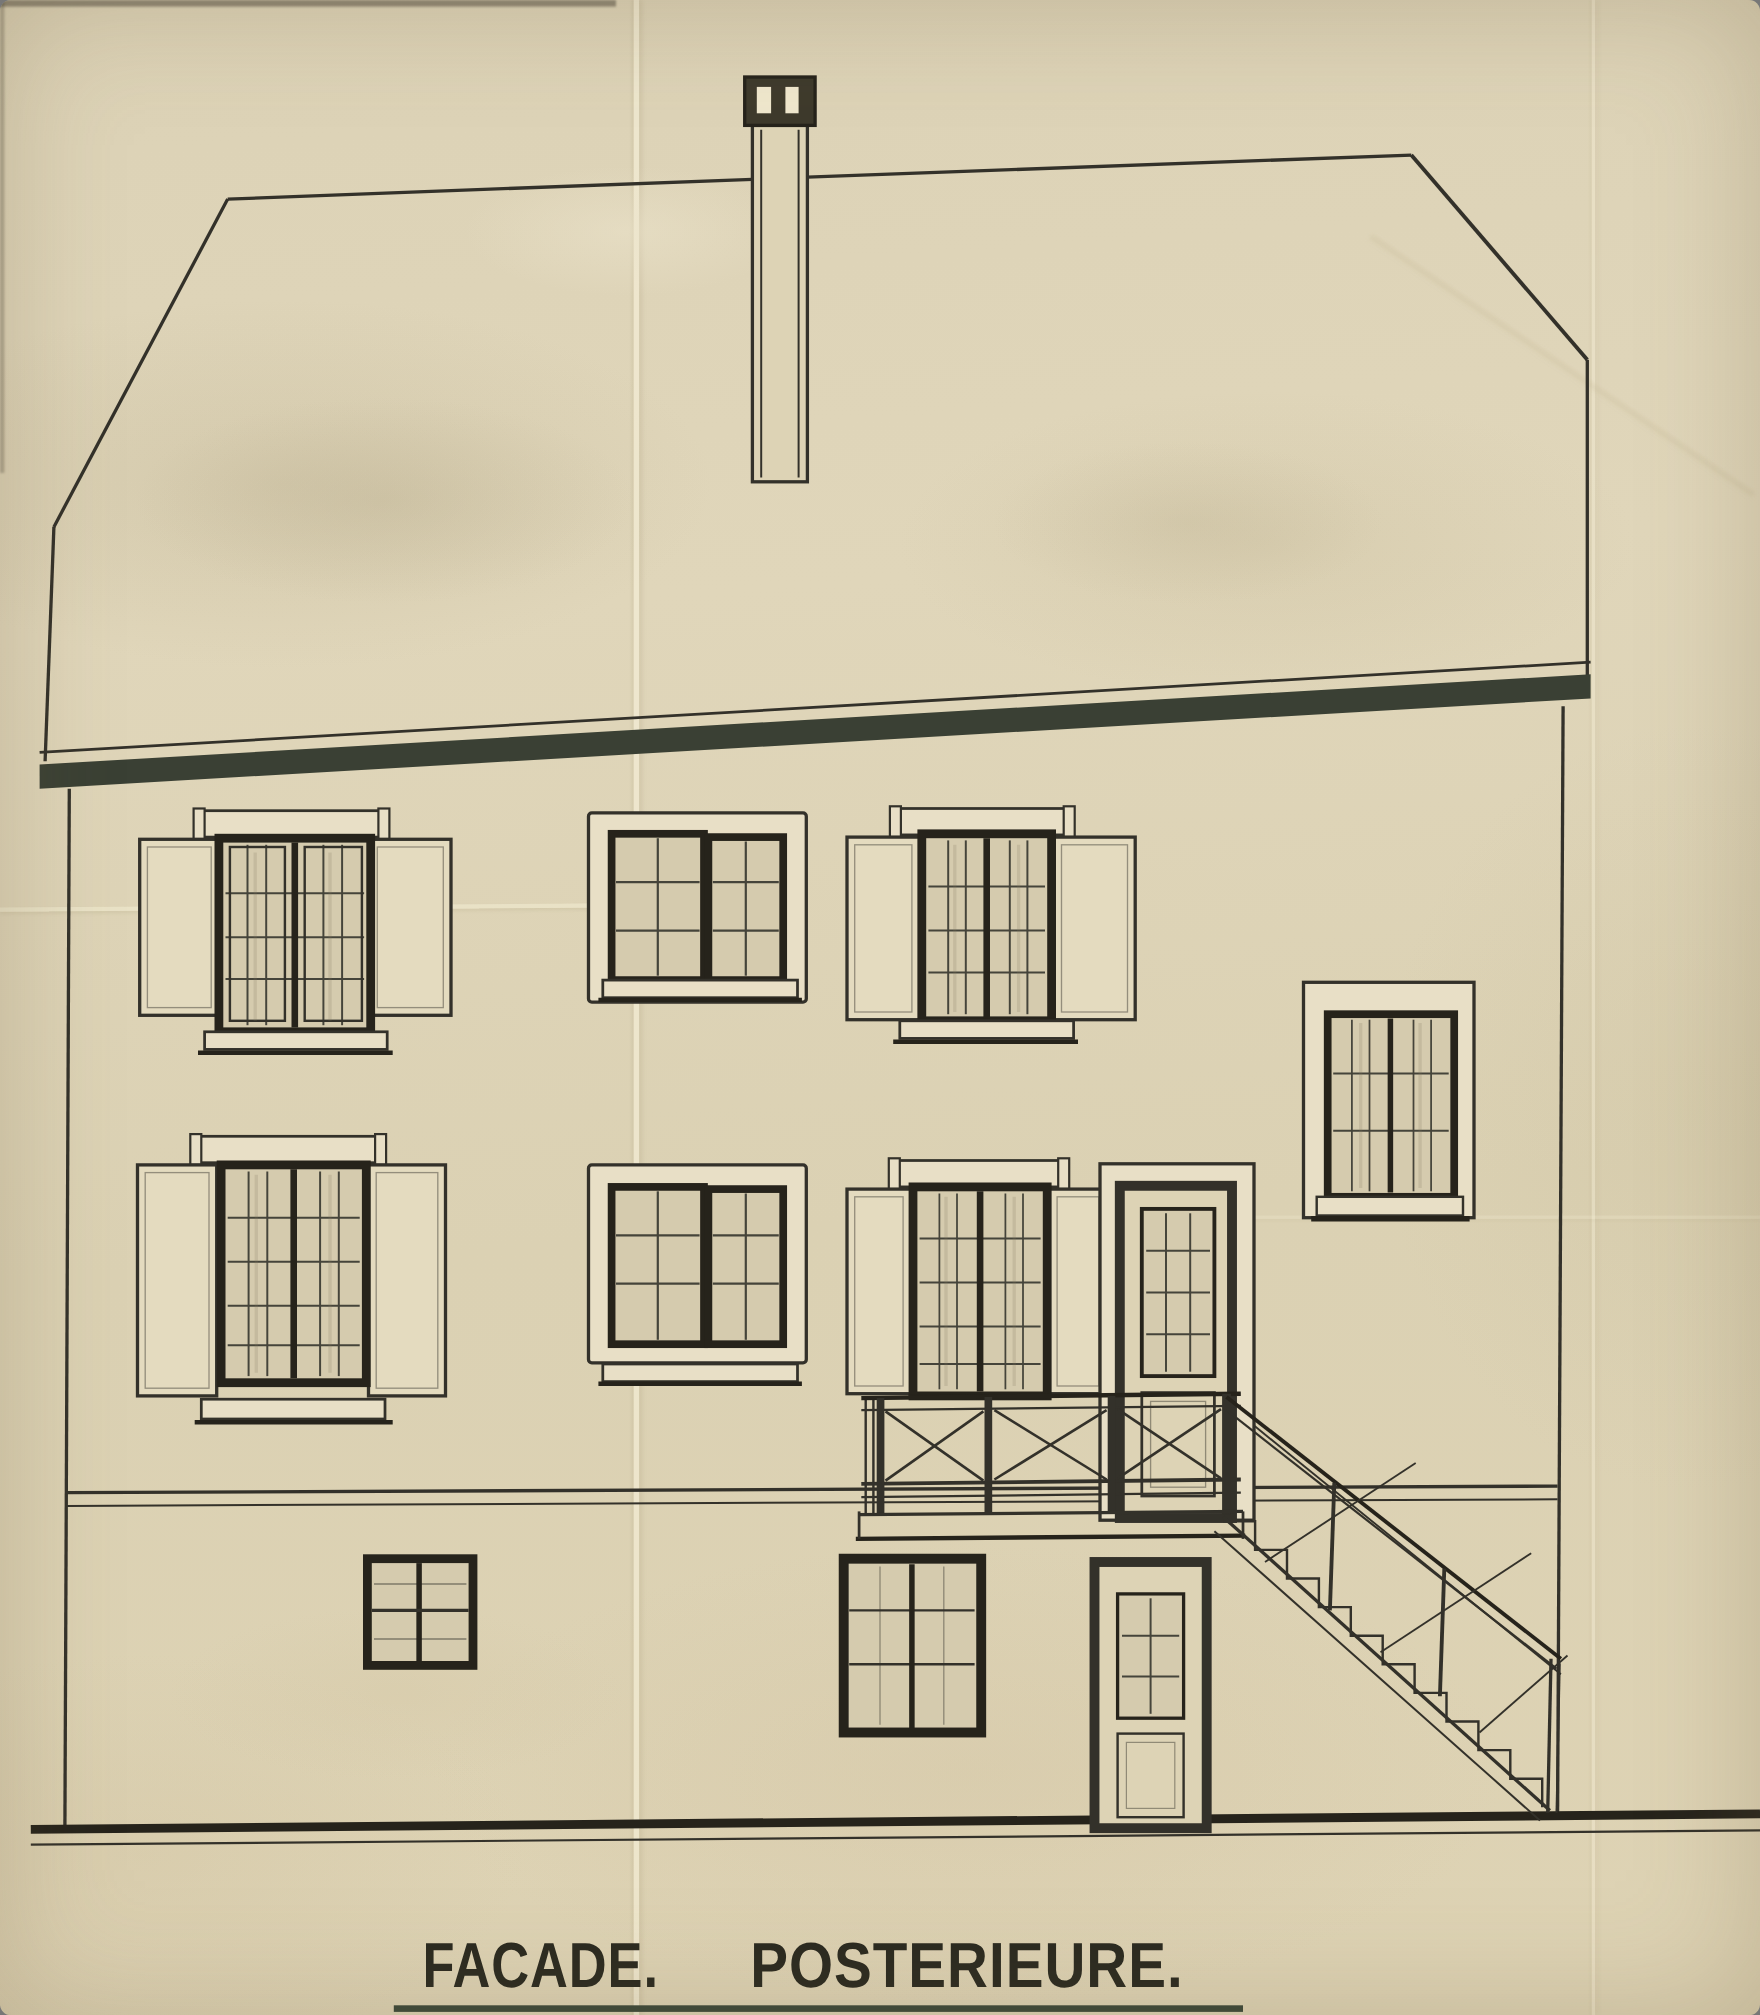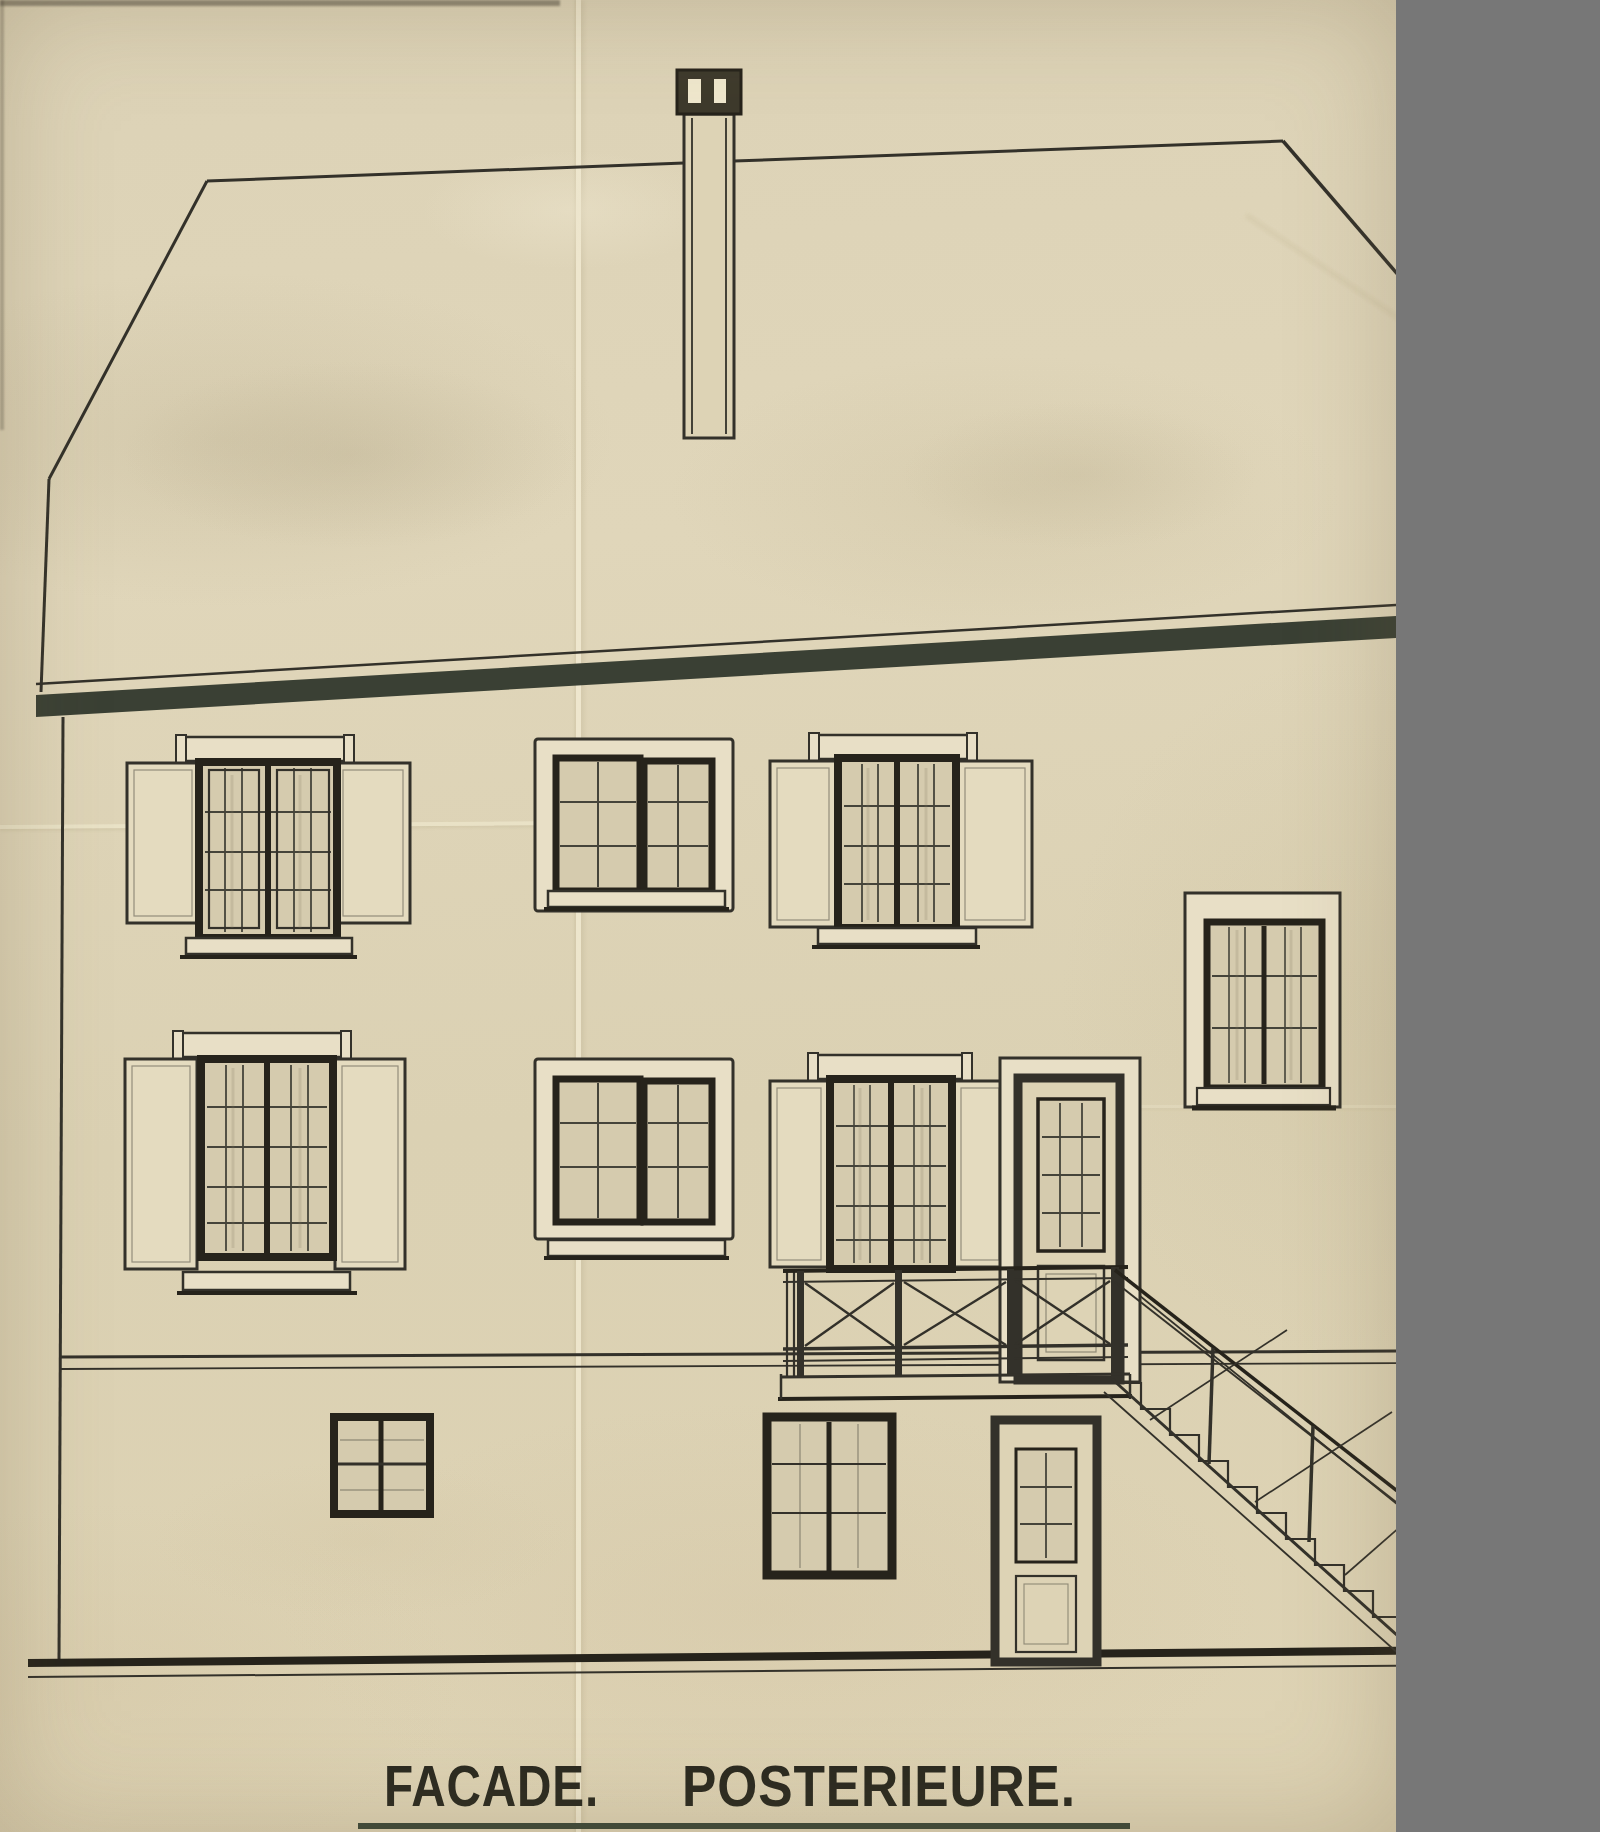--- a/index.html
+++ b/index.html
@@ -3,29 +3,30 @@
 <meta charset="utf-8">
 <style>
   :root{
     --paper:#ddd3b5; --paper-light:#efe7cd; --paper-shade:#cfc4a5;
     --ink:#33312a; --ink-heavy:#26231b; --eaves:#3a4034;
     --glass:#d5cbae; --shutter:#e4dbbf; --trim:#e8dfc6;
     --underline:#3c4839; --text:#2b2a20;
   }
   html,body{margin:0;padding:0;background:#777;}
   .page{
-    position:relative; width:1396px; height:1832px; overflow:hidden;
+    position:relative; width:1600px; height:1832px; overflow:hidden;
     font-family:"Liberation Sans", sans-serif;
     background:
       radial-gradient(ellipse 560px 240px at 16% 24%, rgba(186,174,142,.30), transparent 70%),
       radial-gradient(ellipse 480px 200px at 72% 27%, rgba(196,184,150,.28), transparent 70%),
       radial-gradient(ellipse 700px 300px at 55% 88%, rgba(208,192,160,.30), transparent 70%),
       radial-gradient(ellipse 400px 500px at 96% 55%, rgba(200,188,152,.25), transparent 70%),
       radial-gradient(ellipse 500px 260px at 8% 92%, rgba(205,190,156,.28), transparent 70%),
       linear-gradient(176deg,#dcd2b6 0%, #e0d6ba 30%, #dbd1b3 60%, #ded3b4 100%);
+    border-radius: 10px;
   }
   .page::after{content:""; position:absolute; inset:0; pointer-events:none;
     box-shadow: inset 0 0 110px rgba(110,95,60,.28);}
   .crease-v{position:absolute; top:0; bottom:0; background:rgba(246,239,216,.65);
     box-shadow:3px 0 4px rgba(140,128,92,.14), -2px 0 2px rgba(140,128,92,.10);}
   .crease-h{position:absolute; background:rgba(243,236,212,.55);
     box-shadow:0 2px 3px rgba(140,128,92,.12);}
   .crease-d{position:absolute; background:rgba(200,188,156,.35); filter:blur(2px);}
   .stain{position:absolute; pointer-events:none;}
   .edge-mark{position:absolute; background:rgba(52,47,36,.45); filter:blur(1px);}

